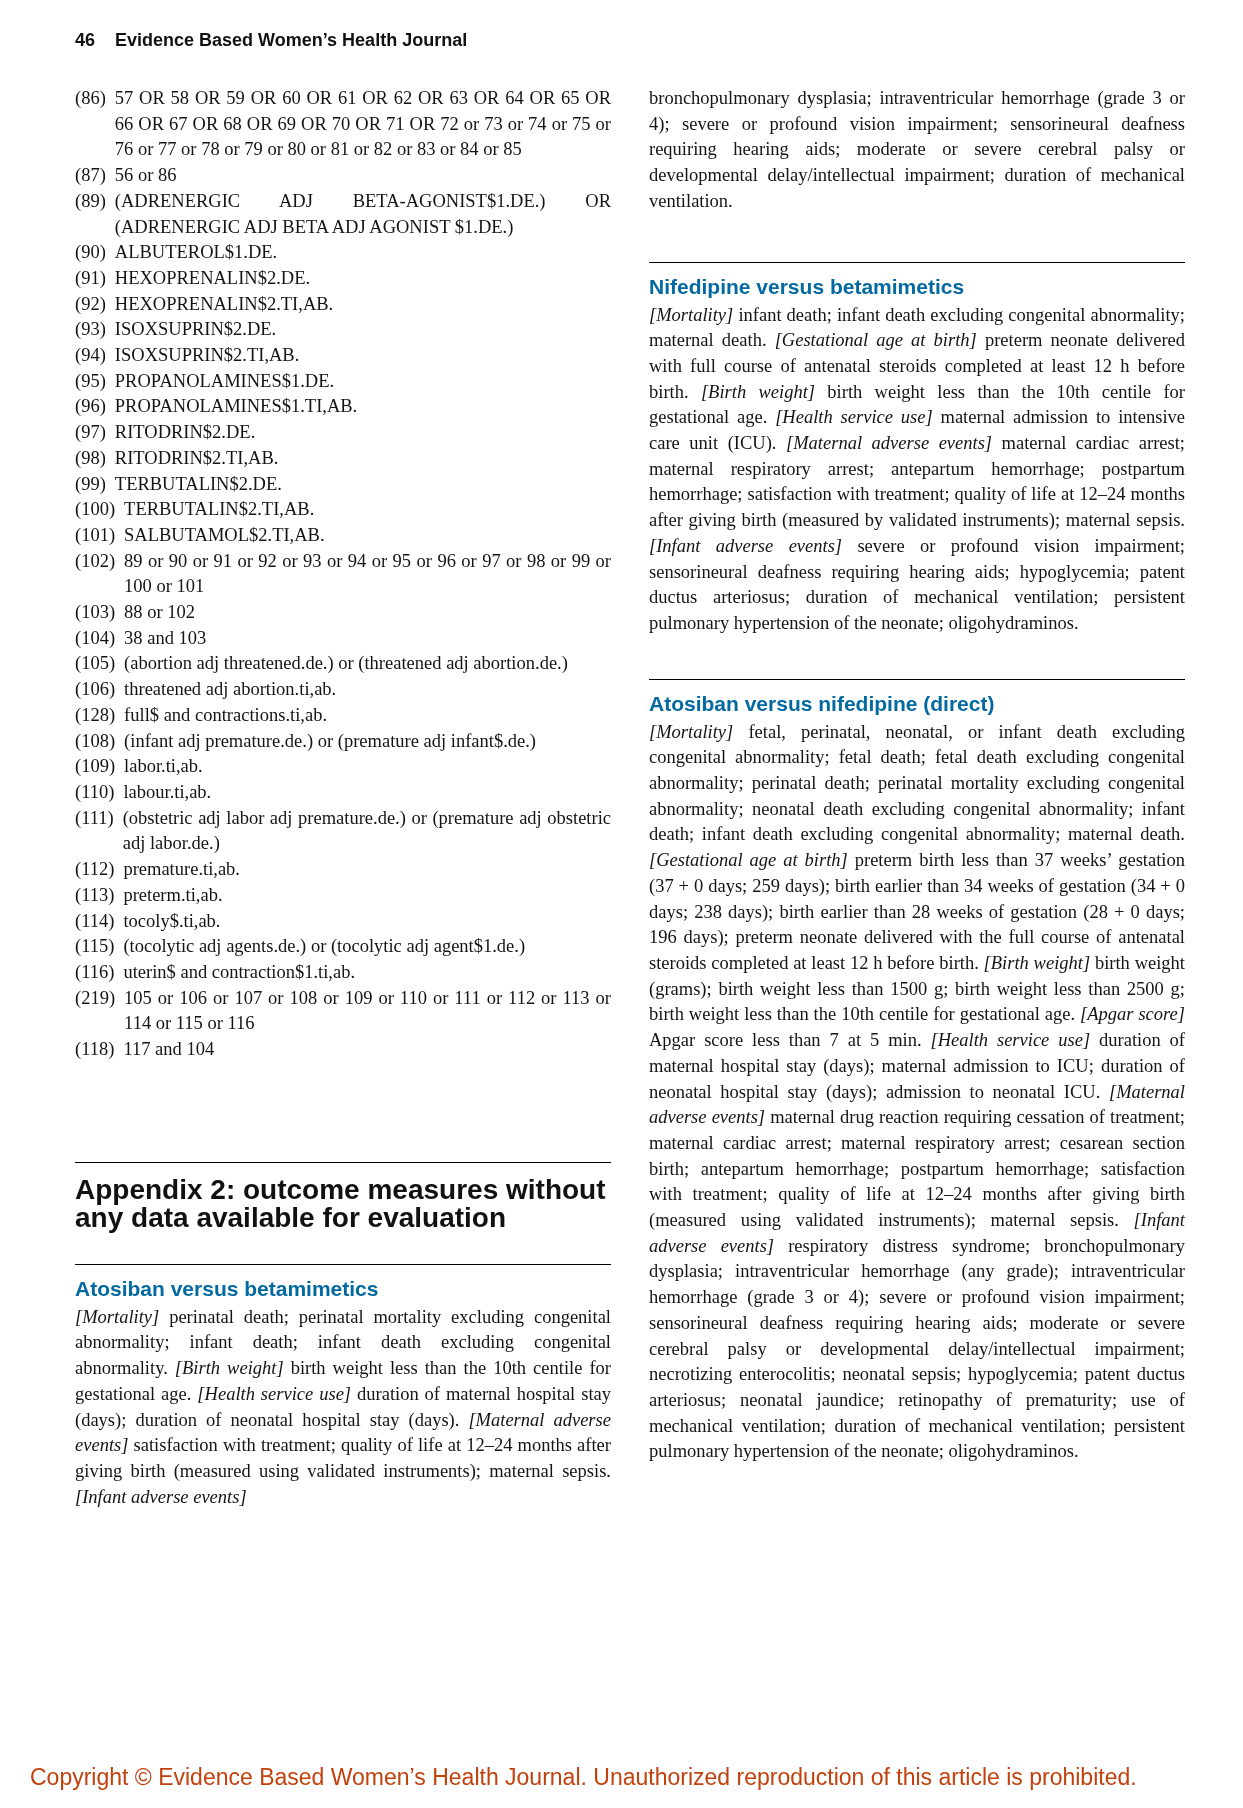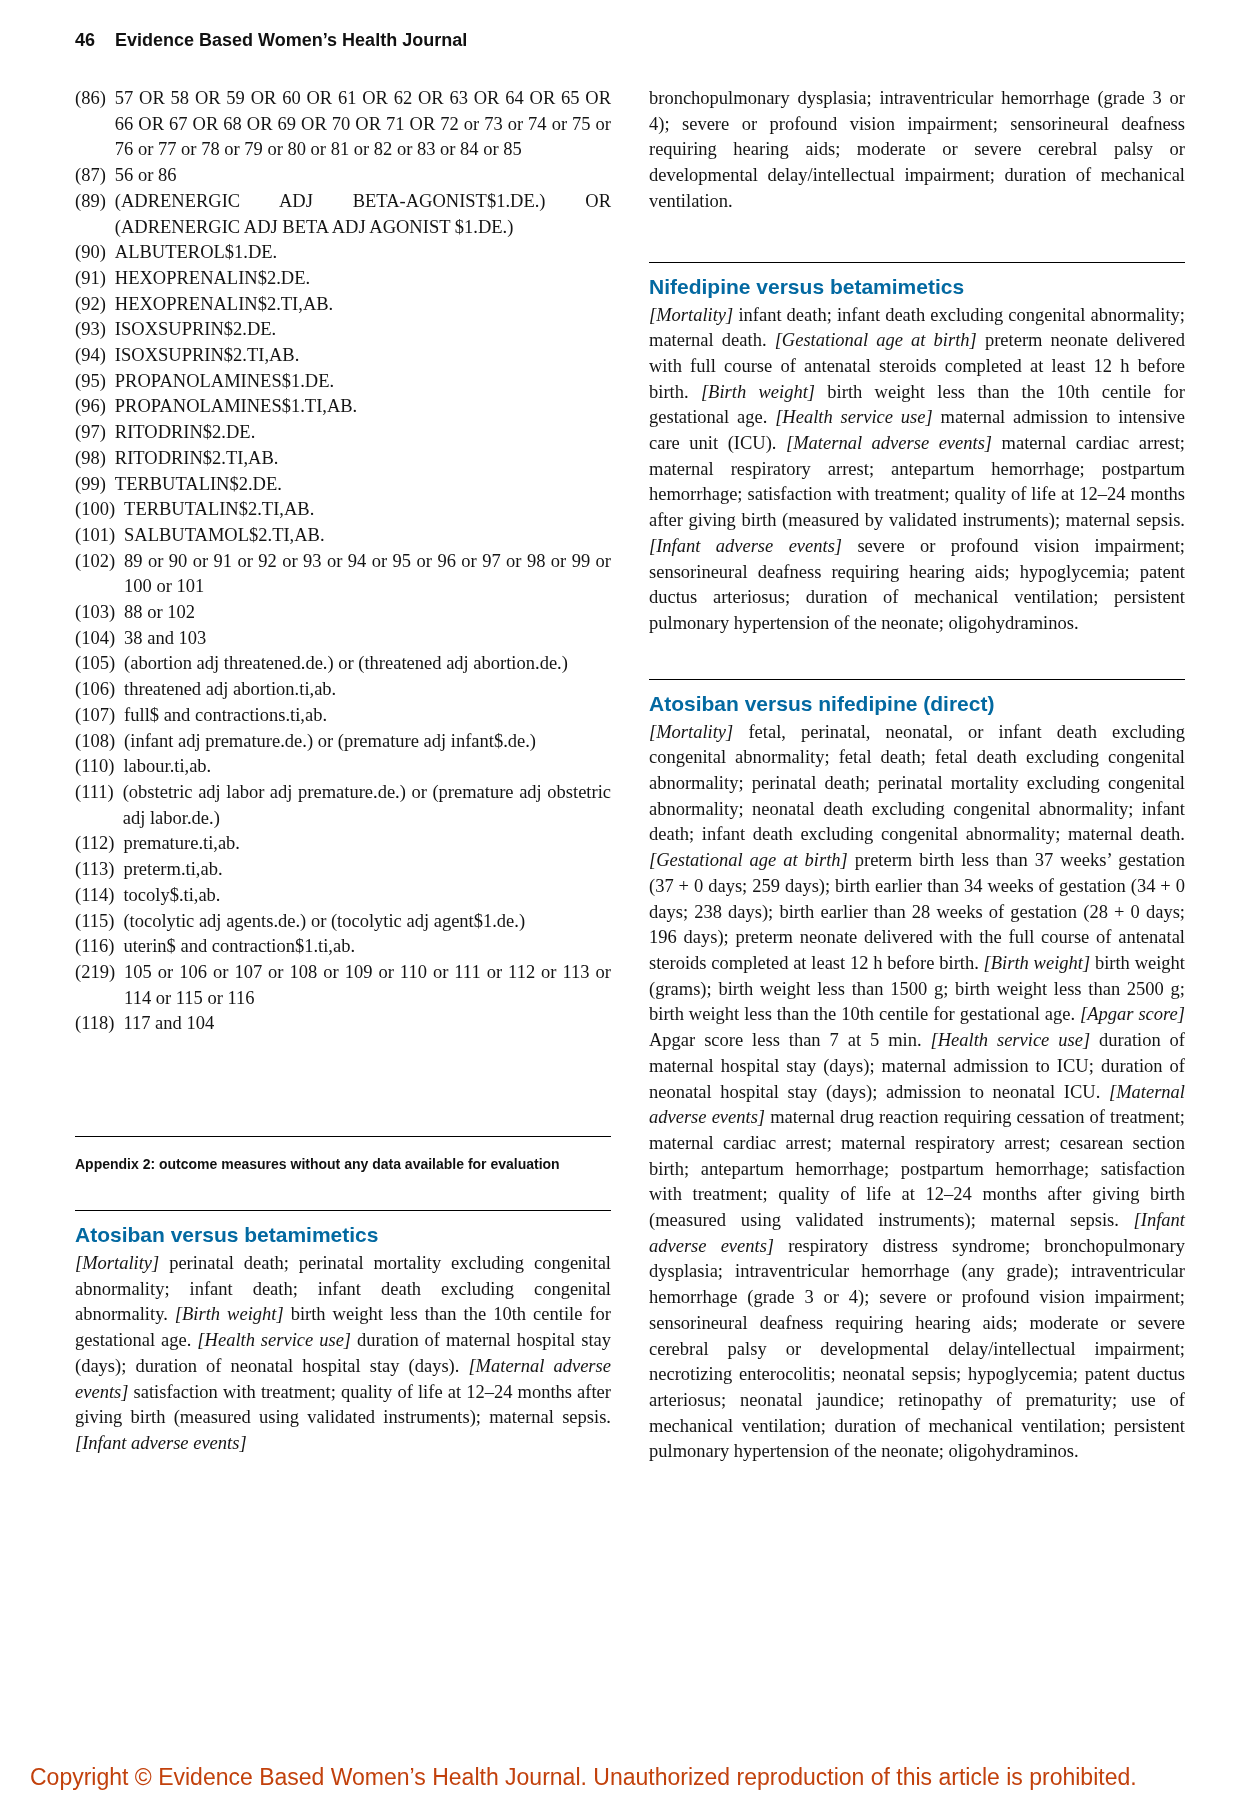--- a/index.html
+++ b/index.html
@@ -30,21 +30,21 @@
   .it{font-style:italic;}
   
   .qlist{margin:0;padding:0;}
   .qitem{display:flex;font-size:18.5px;line-height:25.7px;font-family:Liberation Serif, serif;}
   .qnum{flex:none;margin-right:9px;white-space:nowrap;}
   .qtext{flex:1;text-align:justify;}
   
   .rule{border:none;border-top:1.6px solid #000;margin:0;}
   .appendix-title{
     font-family:"Liberation Sans", sans-serif;
-    font-weight:bold;font-size:14px;line-height:28px;
+    font-weight:bold;font-size:28px;line-height:28px;
     margin:13px 0 0 0;color:#111;
   }
   .section{margin-top:44px;}
   .section-title{
     font-family:"Liberation Sans", sans-serif;
     font-weight:bold;font-size:21px;line-height:26px;
     margin:11px 0 3px 0;color:#0369a1;
   }
   .appendix-block{margin-top:99px;}
   .left-section{margin-top:32px;}
@@ -143,28 +143,32 @@
           </div>
           <div class="qitem">
             <span class="qnum">(105)</span>
             <span class="qtext">(abortion adj threatened.de.) or (threatened adj abortion.de.)</span>
           </div>
           <div class="qitem">
             <span class="qnum">(106)</span>
             <span class="qtext">threatened adj abortion.ti,ab.</span>
           </div>
           <div class="qitem">
-            <span class="qnum">(107)</span>
+            <span class="qnum">(128)</span>
             <span class="qtext">full$ and contractions.ti,ab.</span>
           </div>
           <div class="qitem">
             <span class="qnum">(108)</span>
             <span class="qtext">(infant adj premature.de.) or (premature adj infant$.de.)</span>
           </div>
           <div class="qitem">
+            <span class="qnum">(109)</span>
+            <span class="qtext">labor.ti,ab.</span>
+          </div>
+          <div class="qitem">
             <span class="qnum">(110)</span>
             <span class="qtext">labour.ti,ab.</span>
           </div>
           <div class="qitem">
             <span class="qnum">(111)</span>
             <span class="qtext">(obstetric adj labor adj premature.de.) or (premature adj obstetric adj labor.de.)</span>
           </div>
           <div class="qitem">
             <span class="qnum">(112)</span>
             <span class="qtext">premature.ti,ab.</span>

